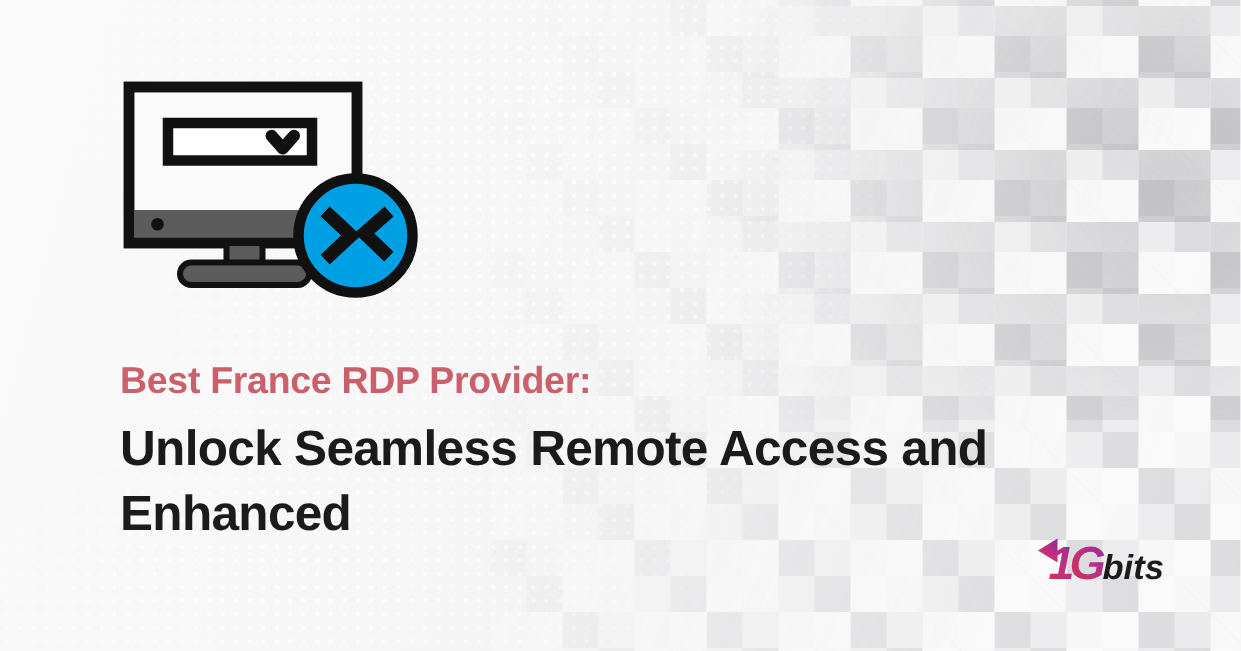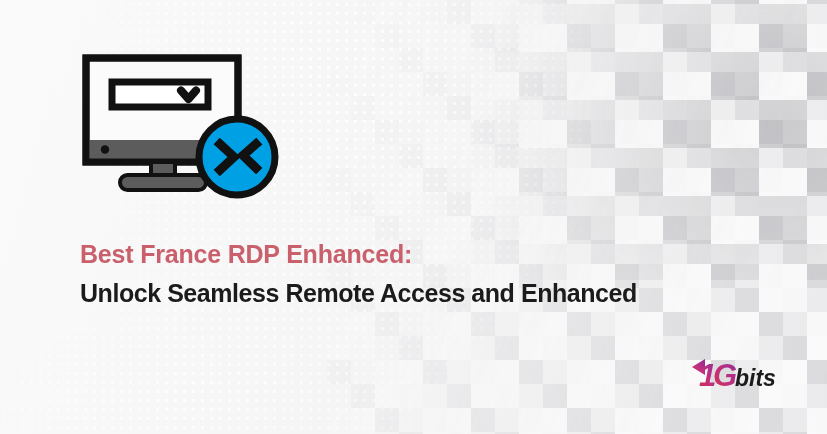--- a/index.html
+++ b/index.html
@@ -68,21 +68,21 @@
   .hero-icon svg { display:block; width:200px; height:148px; }
 
   
   .text-block { position:absolute; left:80px; top:239px; width:700px; }
   .eyebrow {
     font-size:25px; font-weight:bold; letter-spacing:-.2px;
     color:#c9606c; line-height:1.22;
   }
   .headline {
     margin-top:7px;
-    font-size:25px; font-weight:bold; letter-spacing:-.45px;
+    font-size:33px; font-weight:bold; letter-spacing:-.45px;
     color:#1b1b1b; line-height:1.32;
   }
 
   
   .logo { position:absolute; left:691px; top:353px; width:96px; height:42px; }
   .logo svg { display:block; width:96px; height:42px; }
 </style>
 </head>
 <body>
 
@@ -118,21 +118,21 @@
 
       <g>
         <circle cx="157" cy="105" r="38" fill="#00a0e4" stroke="#111111" stroke-width="7"></circle>
         <path d="M140 92 L154 105 L140 118" fill="none" stroke="#111111" stroke-width="9" stroke-linecap="square" stroke-linejoin="miter"></path>
         <path d="M176 92 L163 103.5 L176 116" fill="none" stroke="#111111" stroke-width="9" stroke-linecap="square" stroke-linejoin="miter"></path>
       </g>
     </svg>
   </div>
 
   <div class="text-block">
-    <div class="eyebrow">Best France RDP Enhanced:</div>
+    <div class="eyebrow">Best France RDP Provider:</div>
     <div class="headline">
       <div>Unlock Seamless Remote Access and Enhanced</div>
     </div>
   </div>
 
   <div class="logo">
     <svg viewBox="0 0 96 42" xmlns="http://www.w3.org/2000/svg">
       <defs>
         <linearGradient id="lg" x1="0" y1="1" x2="1" y2="0">
           <stop offset="0%" stop-color="#d8304a"></stop>

